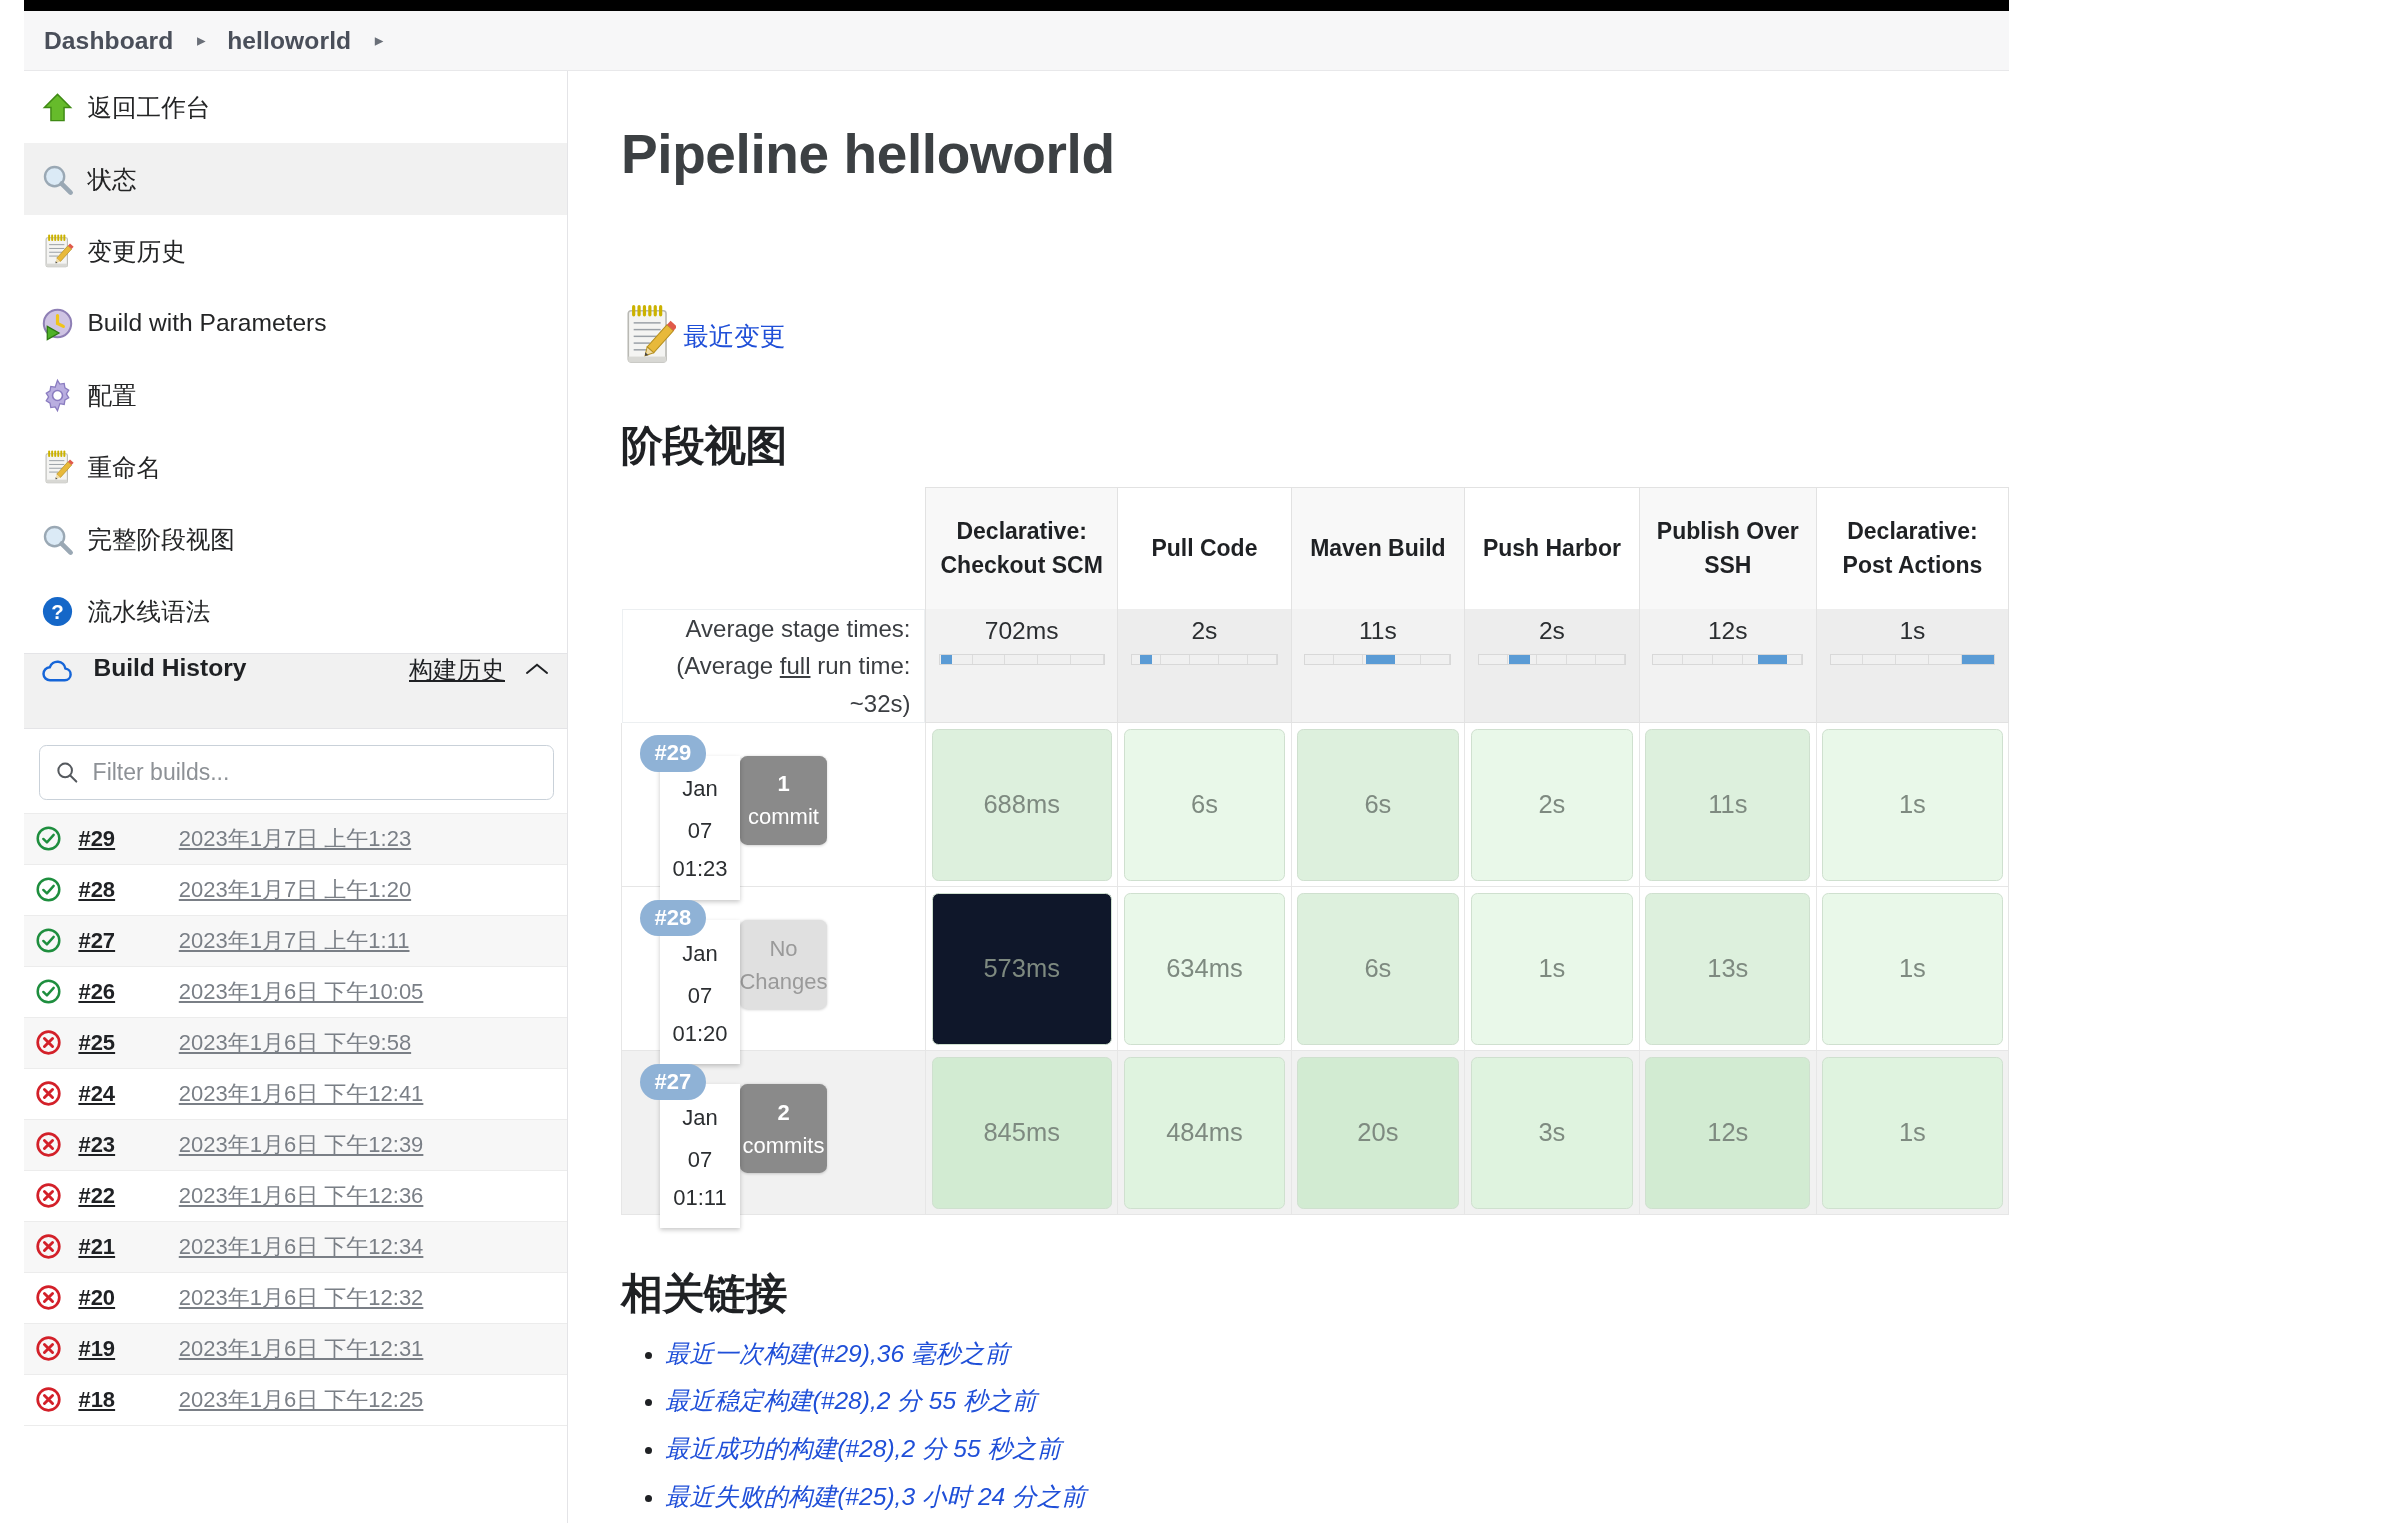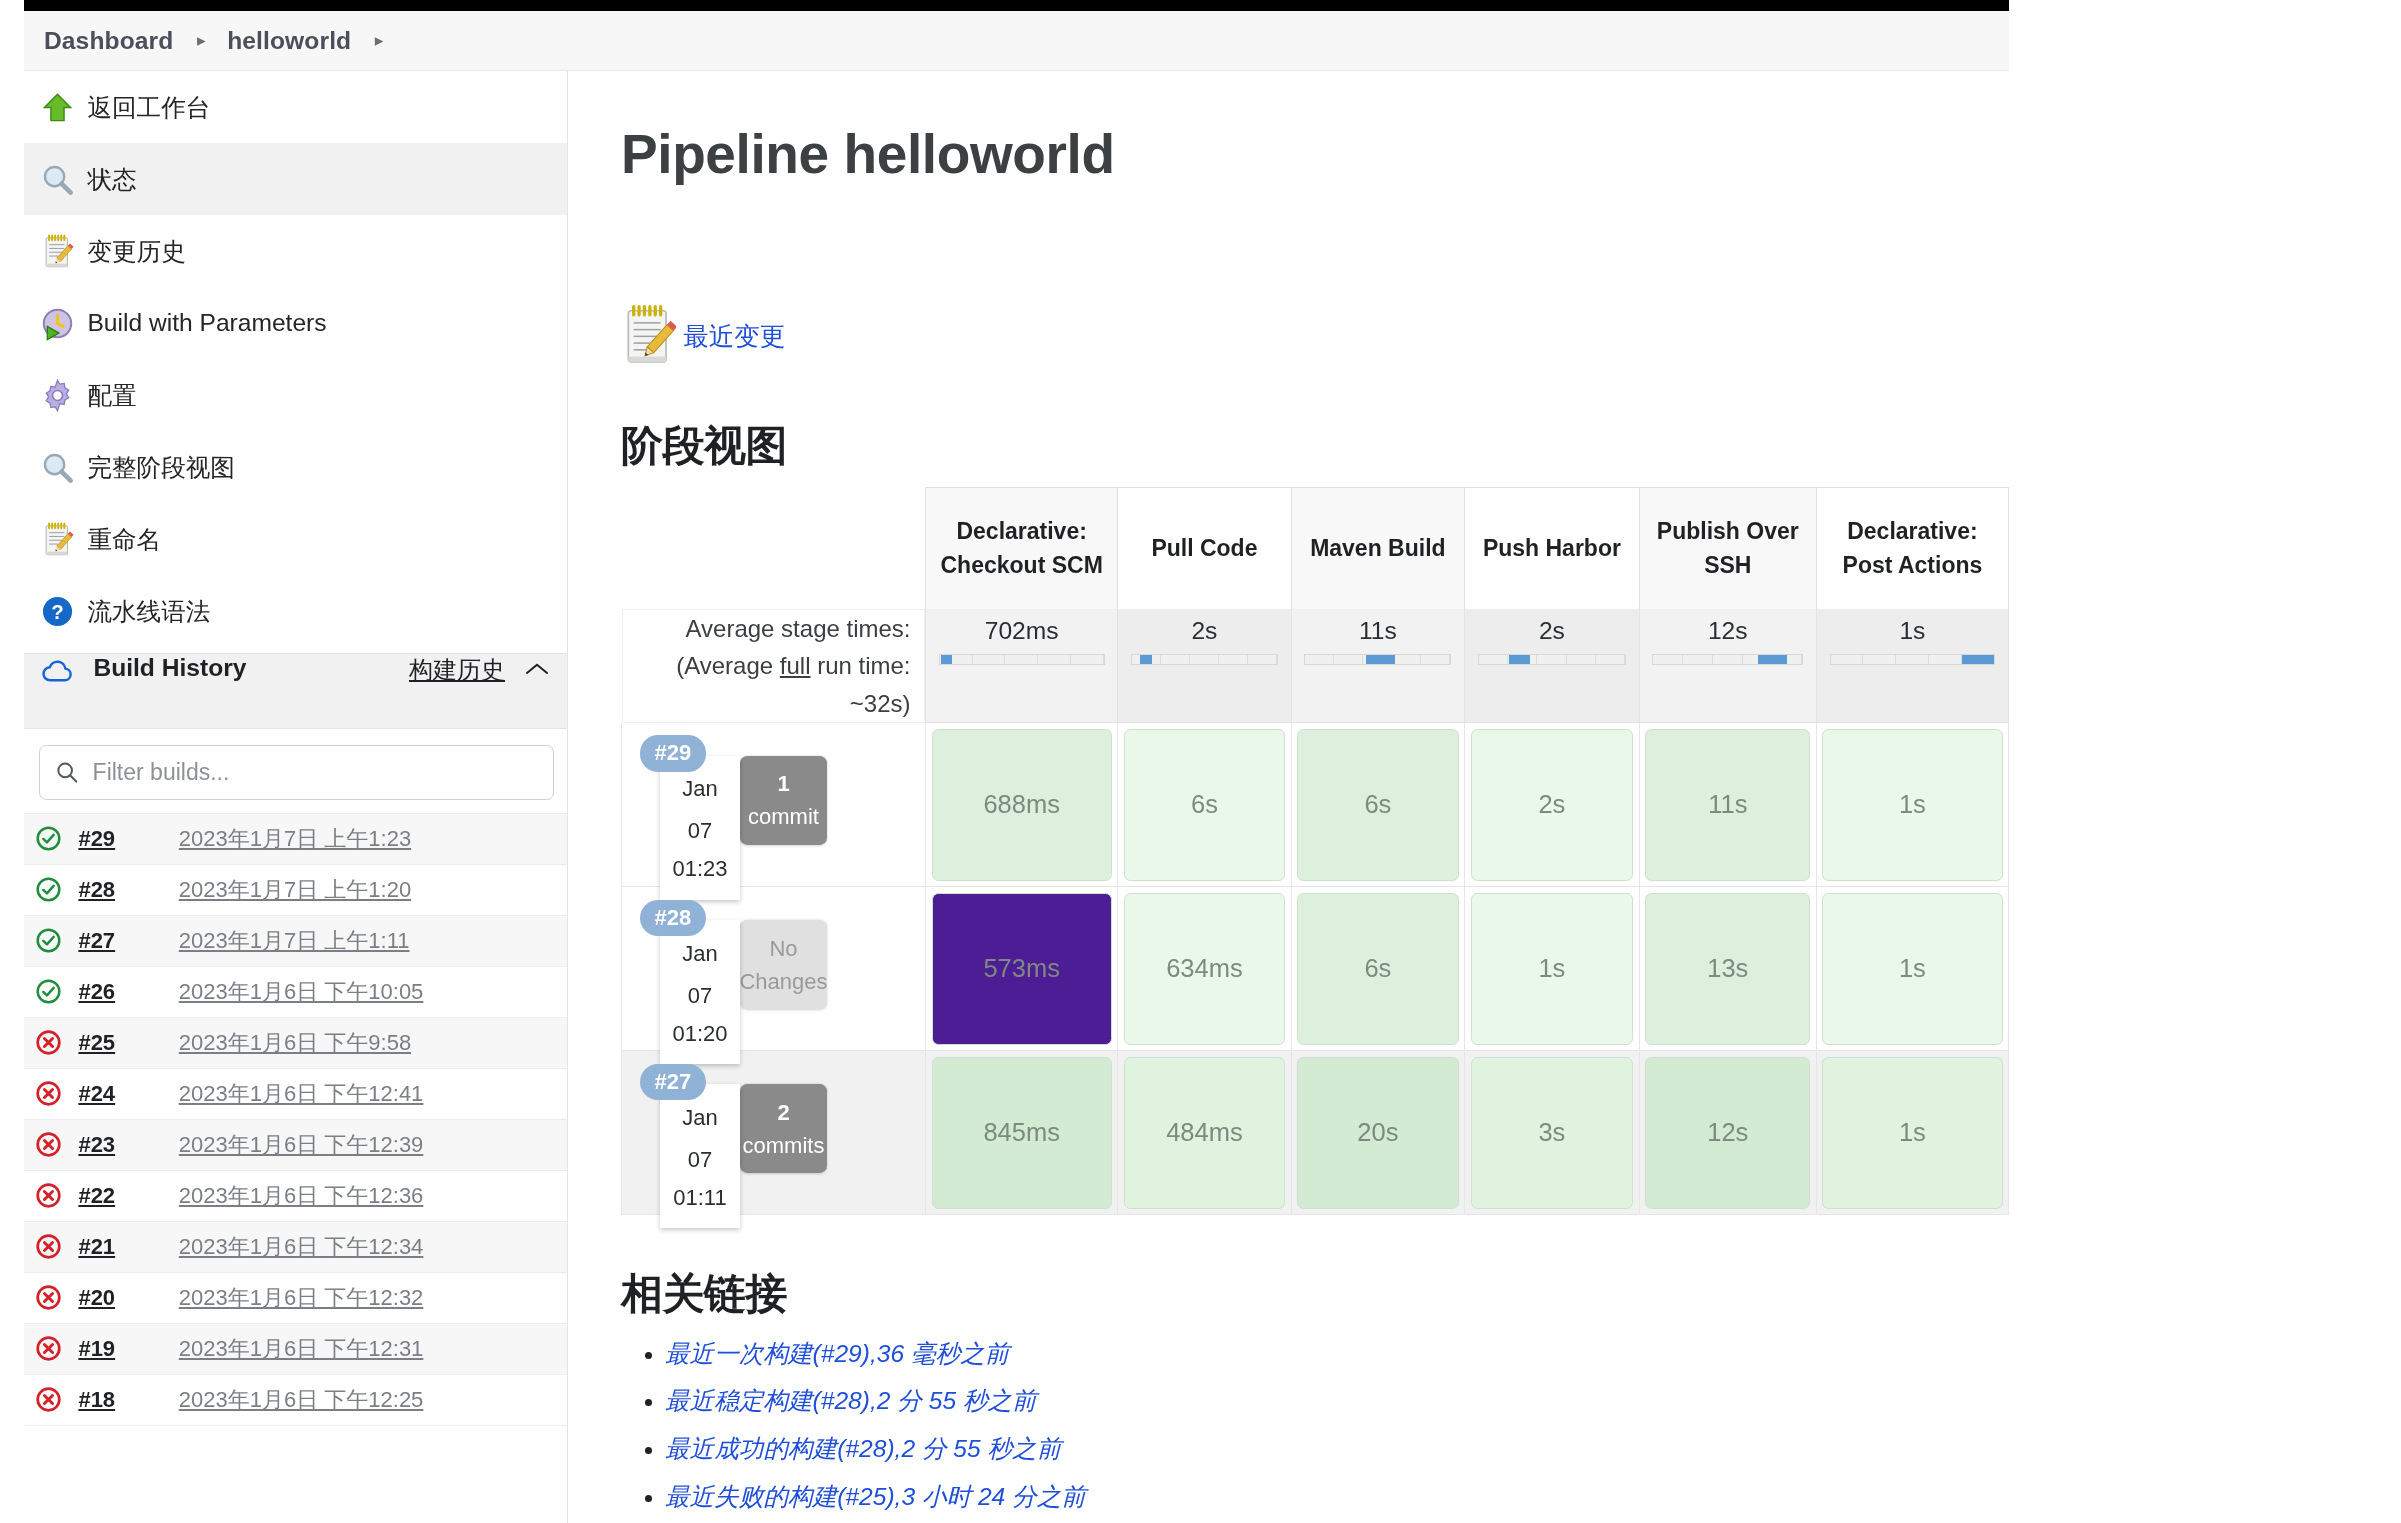--- a/index.html
+++ b/index.html
@@ -296,27 +296,20 @@
           <a class="side-item">
             <span class="side-ico"><svg width="35" height="35" viewBox="0 0 24 24">
                 <g fill="#b9aee0" stroke="#8a7cc0" stroke-width="0.9">
                   <path d="M12 1.6l1.6 2.6 3-.5.5 3 2.6 1.6-1.6 2.6 1.6 2.6-2.6 1.6-.5 3-3-.5L12 22.4l-1.6-2.6-3 .5-.5-3L4.3 15.7 5.9 13 4.3 10.4 6.9 8.8l.5-3 3 .5z"></path>
                 </g>
                 <circle cx="12" cy="12" r="3.4" fill="#fff" stroke="#8a7cc0" stroke-width="1.1"></circle>
               </svg></span>
             <span class="side-label">配置</span>
           </a>
           <a class="side-item">
-            <span class="side-ico"><svg width="35" height="35" viewBox="0 0 24 24">
-                <circle cx="10" cy="10" r="6.6" fill="#dbeaf6" stroke="#9aa8b4" stroke-width="1.6"></circle>
-                <path d="M14.8 14.8 L21 21" stroke="#9aa8b4" stroke-width="3.2" stroke-linecap="round"></path>
-              </svg></span>
-            <span class="side-label">完整阶段视图</span>
-          </a>
-          <a class="side-item">
             <span class="side-ico"><svg width="35" height="35" viewBox="0 0 40 46">
                 <rect x="5" y="5" width="28" height="38" rx="2" fill="#f4f4f2" stroke="#b9b9b4" stroke-width="1.4"></rect>
                 <rect x="5" y="39" width="28" height="4" fill="#d8d8d4"></rect>
                 <g stroke="#cbb200" stroke-width="2.6" stroke-linecap="round">
                   <path d="M9 2v6"></path>
                   <path d="M13 2v6"></path>
                   <path d="M17 2v6"></path>
                   <path d="M21 2v6"></path>
                   <path d="M25 2v6"></path>
                   <path d="M29 2v6"></path>
@@ -328,20 +321,27 @@
                   <path d="M9 29h12"></path>
                 </g>
                 <g transform="rotate(42 26 30)">
                   <rect x="22" y="14" width="6.5" height="22" fill="#e8b93a" stroke="#b58f1e" stroke-width="0.9"></rect>
                   <path d="M22 36 L25.25 42 L28.5 36 Z" fill="#f0dca6"></path>
                   <path d="M23.6 40 L25.25 42 L26.9 40 Z" fill="#444"></path>
                   <rect x="22" y="10" width="6.5" height="4" fill="#e05a4a"></rect>
                 </g>
               </svg></span>
             <span class="side-label">重命名</span>
+          </a>
+          <a class="side-item">
+            <span class="side-ico"><svg width="35" height="35" viewBox="0 0 24 24">
+                <circle cx="10" cy="10" r="6.6" fill="#dbeaf6" stroke="#9aa8b4" stroke-width="1.6"></circle>
+                <path d="M14.8 14.8 L21 21" stroke="#9aa8b4" stroke-width="3.2" stroke-linecap="round"></path>
+              </svg></span>
+            <span class="side-label">完整阶段视图</span>
           </a>
           <a class="side-item">
             <span class="side-ico"><svg width="35" height="35" viewBox="0 0 24 24">
                 <circle cx="12" cy="12" r="10" fill="#1567c8"></circle>
                 <text x="12" y="17.4" text-anchor="middle" font-size="14" font-weight="bold" fill="#fff" font-family="Liberation Sans, sans-serif">?</text>
               </svg></span>
             <span class="side-label">流水线语法</span>
           </a>
         </div>
 
@@ -645,21 +645,21 @@
                   <div class="date-card">
                     <div class="d1">Jan 07</div>
                     <div class="d2">01:20</div>
                   </div>
                   <div class="commit-chip none">
                     <div class="">No</div>
                     <div>Changes</div>
                   </div>
                 </td>
                 <td class="stage-cell">
-                  <div class="cell-box" style="background: #4c1d95;">573ms</div>
+                  <div class="cell-box" style="background: #0f172a;">573ms</div>
                 </td>
                 <td class="stage-cell">
                   <div class="cell-box" style="background: rgb(233, 248, 233);">634ms</div>
                 </td>
                 <td class="stage-cell">
                   <div class="cell-box" style="background: rgb(221, 240, 221);">6s</div>
                 </td>
                 <td class="stage-cell">
                   <div class="cell-box" style="background: rgb(233, 248, 233);">1s</div>
                 </td>

